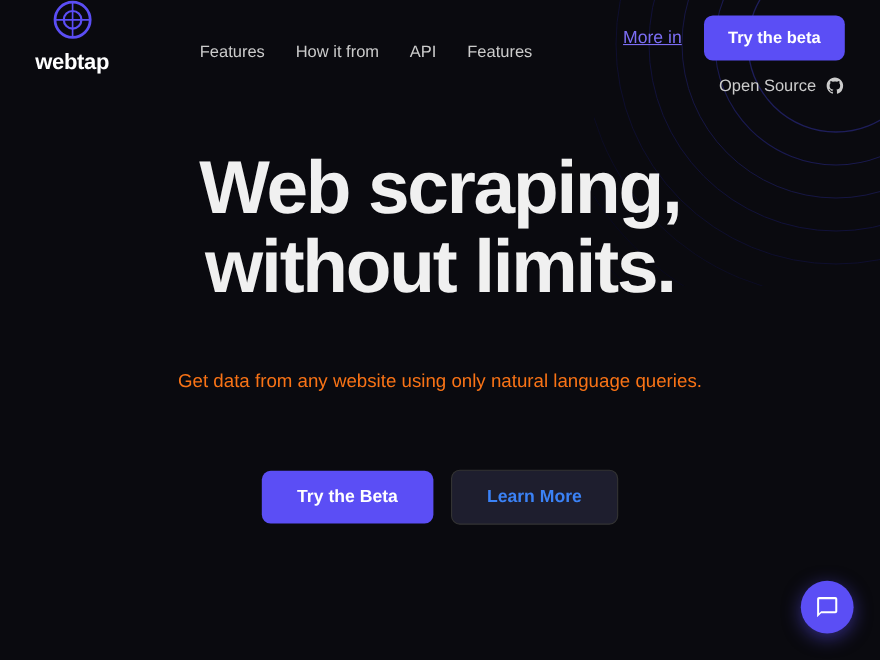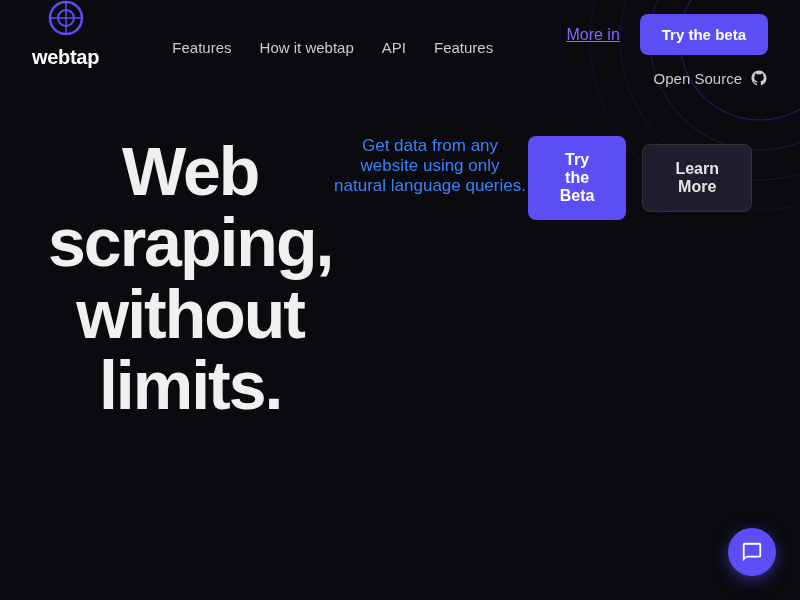--- a/index.html
+++ b/index.html
@@ -110,39 +110,41 @@
       display: flex;
       justify-content: flex-end;
       padding-bottom: 8px;
     }
 
     
     .hero {
       position: relative;
       z-index: 5;
       display: flex;
-      flex-direction: row;
-      align-items: flex-start;
+      flex-direction: column;
+      align-items: center;
       justify-content: center;
       text-align: center;
       padding: 48px 48px 0;
+      gap: 34px;
     }
 
     .hero-title {
       font-size: 68px;
       font-weight: 800;
       line-height: 1.05;
       letter-spacing: -2px;
       color: #f0f0f0;
       margin-bottom: 24px;
     }
 
     .hero-subtitle {
       font-size: 17px;
-      color: #3b82f6;
+      color: #f97316;
+      margin-bottom: 36px;
       font-weight: 400;
     }
 
     .hero-buttons {
       display: flex;
       gap: 16px;
       align-items: center;
     }
 
     .btn-hero-primary {
@@ -151,21 +153,21 @@
       border: none;
       padding: 15px 32px;
       border-radius: 8px;
       font-size: 16px;
       font-weight: 600;
       cursor: pointer;
     }
 
     .btn-hero-secondary {
       background-color: #1e1e2e;
-      color: #e5e5e5;
+      color: #3b82f6;
       border: 1px solid #333;
       padding: 15px 32px;
       border-radius: 8px;
       font-size: 16px;
       font-weight: 600;
       cursor: pointer;
     }
 
     
     .chat-bubble {
@@ -205,21 +207,21 @@
       <circle cx="18" cy="18" r="16" stroke="#5b4ef5" stroke-width="2.5"></circle>
       <circle cx="18" cy="18" r="8" stroke="#5b4ef5" stroke-width="2"></circle>
       <line x1="18" y1="2" x2="18" y2="34" stroke="#5b4ef5" stroke-width="1.5"></line>
       <line x1="2" y1="18" x2="34" y2="18" stroke="#5b4ef5" stroke-width="1.5"></line>
     </svg>
     <span class="logo-text">webtap</span>
   </a>
 
   <ul class="nav-links">
     <li><a href="#">Features</a></li>
-    <li><a href="#">How it webtap</a></li>
+    <li><a href="#">How it from</a></li>
     <li><a href="#">API</a></li>
     <li><a href="#">Features</a></li>
   </ul>
 
   <div class="nav-right">
     <a href="#" class="sign-in-link">More in</a>
     <button class="btn-try-beta">Try the beta</button>
   </div>
 
   <div class="nav-row2">

